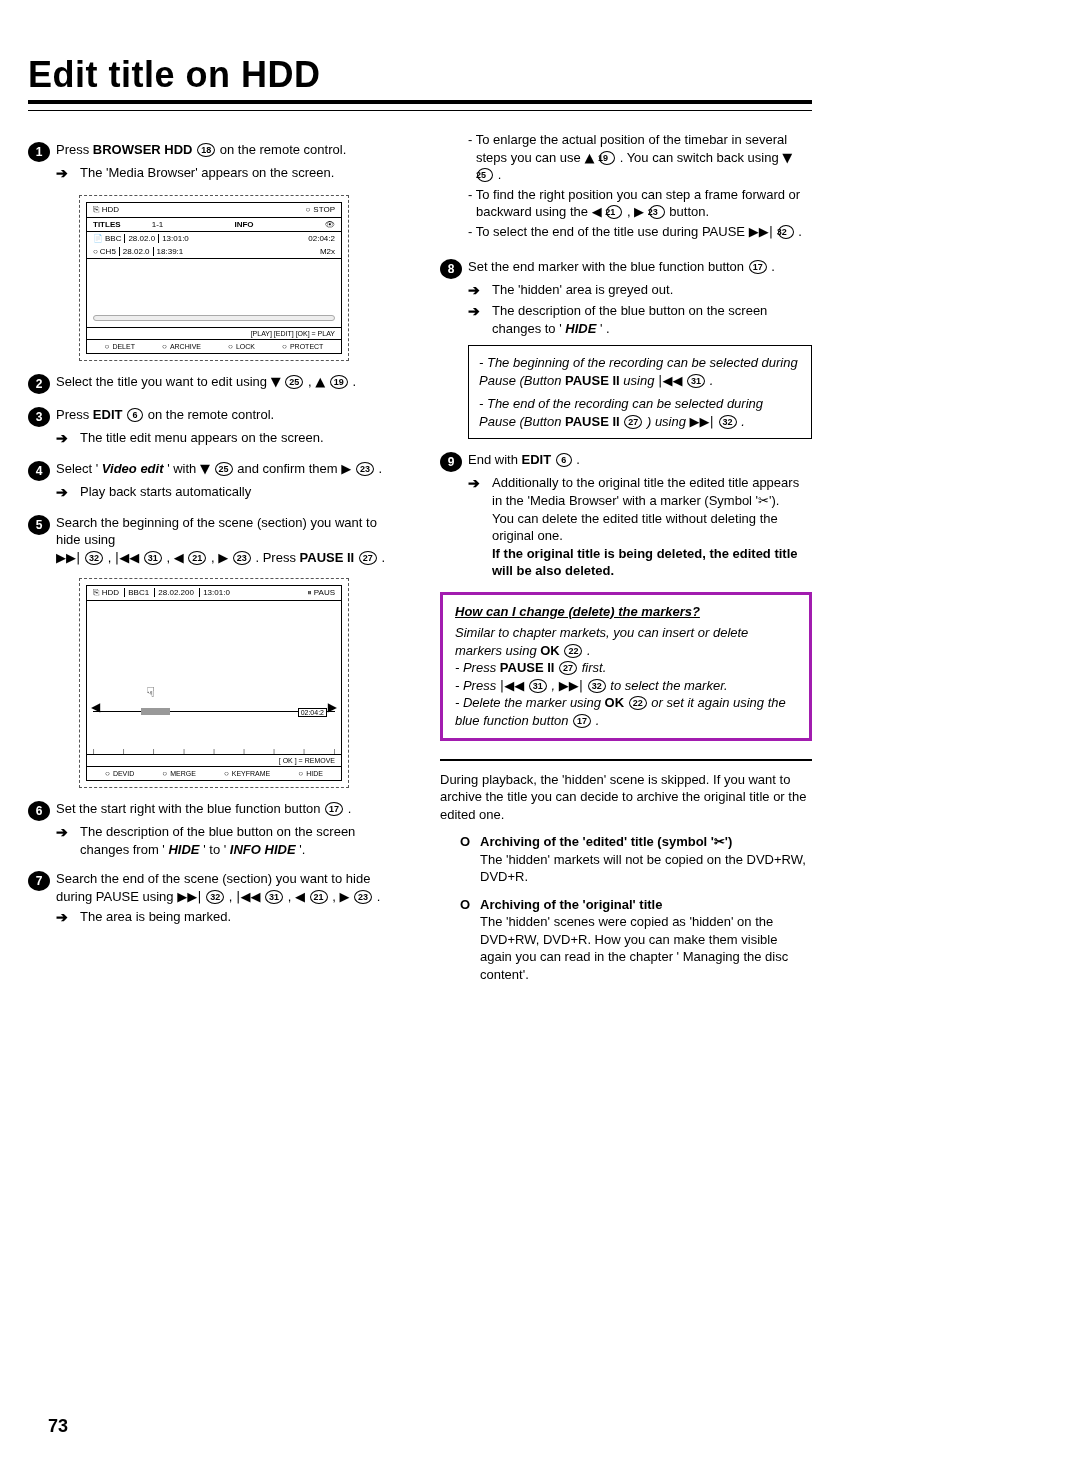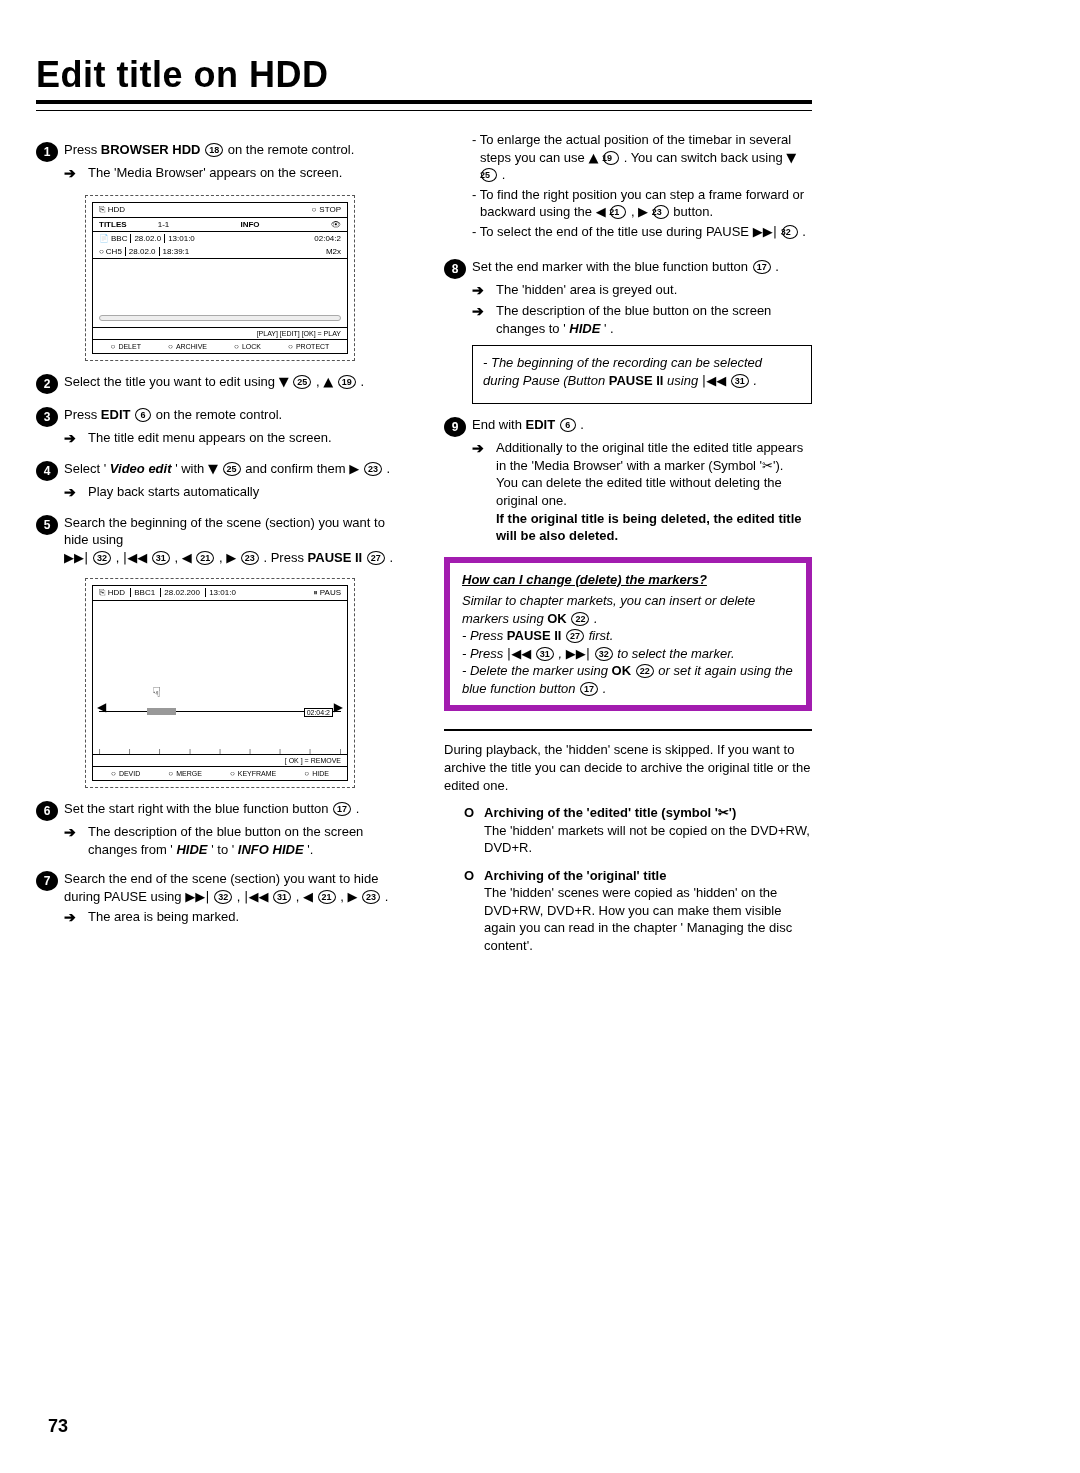--- a/index.html
+++ b/index.html
@@ -8,21 +8,21 @@
     padding: 0;
     font-family: "Helvetica Neue", Arial, sans-serif;
     font-size: 13px;
     color: #000;
     background: #fff;
     width: 1080px;
   }
   .page {
     width: 872px;
     height: 1473px;
-    padding: 54px 60px 40px 36px;
+    padding: 54px 60px 40px 28px;
     box-sizing: border-box;
     position: relative;
   }
   h1.title {
     font-weight: 700;
     font-size: 36px;
     margin: 0 0 4px 0;
     letter-spacing: 0.5px;
   }
   .rule {
@@ -96,21 +96,21 @@
   .glyph { font-family: "DejaVu Sans", Arial, sans-serif; }
   .bold { font-weight: 700; }
   .ital { font-style: italic; }
   .box {
     border: 1px solid #000;
     margin: 8px 0 8px 28px;
     padding: 8px 10px;
     line-height: 1.35;
   }
   .box2 {
-    border: 6px solid #a21caf;
+    border: 3px solid #a21caf;
     margin: 12px 0 8px 0;
     padding: 8px 12px;
     line-height: 1.35;
   }
   .box2 .hdr {
     font-weight: 700;
     font-style: italic;
     text-decoration: underline;
     display: block;
     margin-bottom: 4px;
@@ -490,20 +490,29 @@
 
       <div class="box">
         <div class="ital" style="margin-bottom:6px;">
           - <span>The beginning of the recording can be selected during Pause (Button </span>
           <span class="bold" style="font-style:normal;">PAUSE II</span>
           <span style="font-style:italic;"> using </span>
           <span class="glyph" style="font-style:normal;">|◀◀</span>
           <span class="circled" style="font-style:normal;">31</span>
           <span> .</span>
         </div>
+        <div class="ital">
+          - <span>The end of the recording can be selected during Pause (Button </span>
+          <span class="bold" style="font-style:normal;">PAUSE II</span>
+          <span class="circled" style="font-style:normal;">27</span>
+          <span> ) using </span>
+          <span class="glyph" style="font-style:normal;">▶▶|</span>
+          <span class="circled" style="font-style:normal;">32</span>
+          <span> .</span>
+        </div>
       </div>
 
       <div class="step">
         <div class="num">9</div>
         <div class="body">
           <span>End with </span>
           <span class="bold">EDIT</span>
           <span class="circled">6</span>
           <span> .</span>
         </div>

